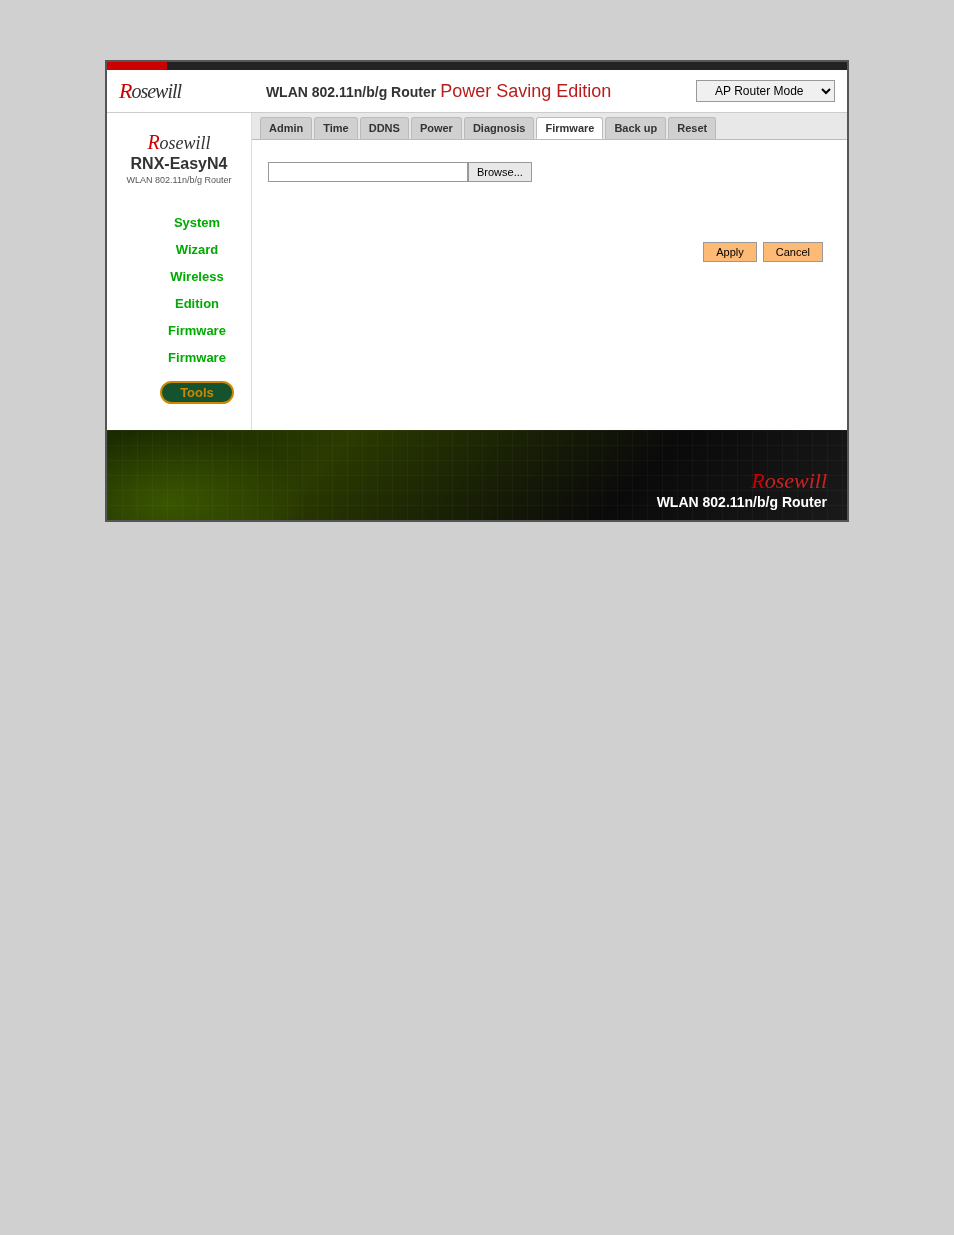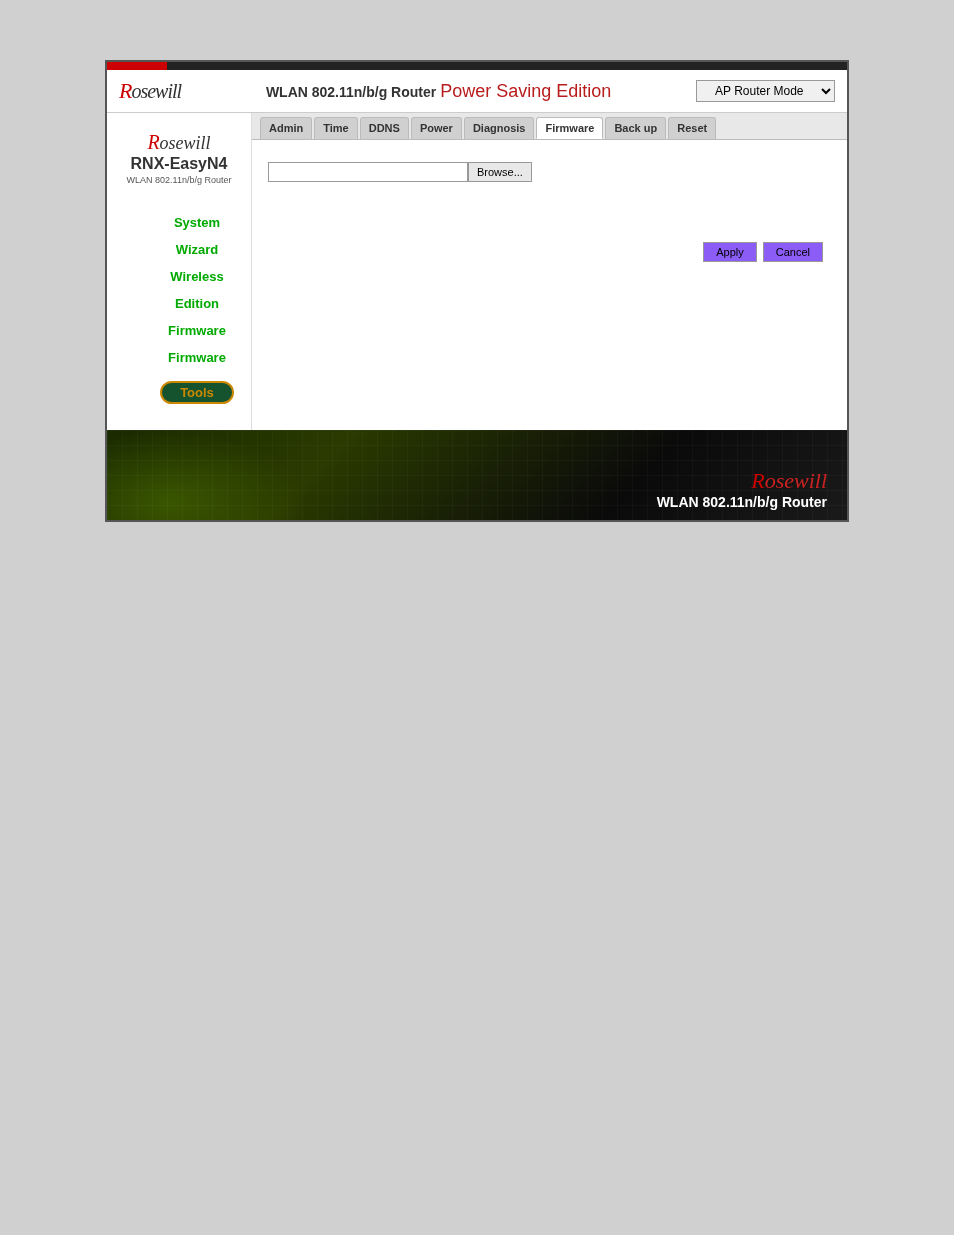--- a/index.html
+++ b/index.html
@@ -230,21 +230,21 @@
       display: flex;
       justify-content: flex-end;
       gap: 6px;
       margin-top: 60px;
       padding-right: 8px;
     }
 
     .btn {
       padding: 3px 12px;
       font-size: 11px;
-      background: #8b5cf6;
+      background: #fdba74;
       border: 1px solid #999;
       cursor: pointer;
     }
 
     
     .footer-area {
       position: relative;
       height: 90px;
       background: linear-gradient(135deg, #1a2a00 0%, #2a3a00 30%, #0a0a0a 70%, #1a1a1a 100%);
       overflow: hidden;

